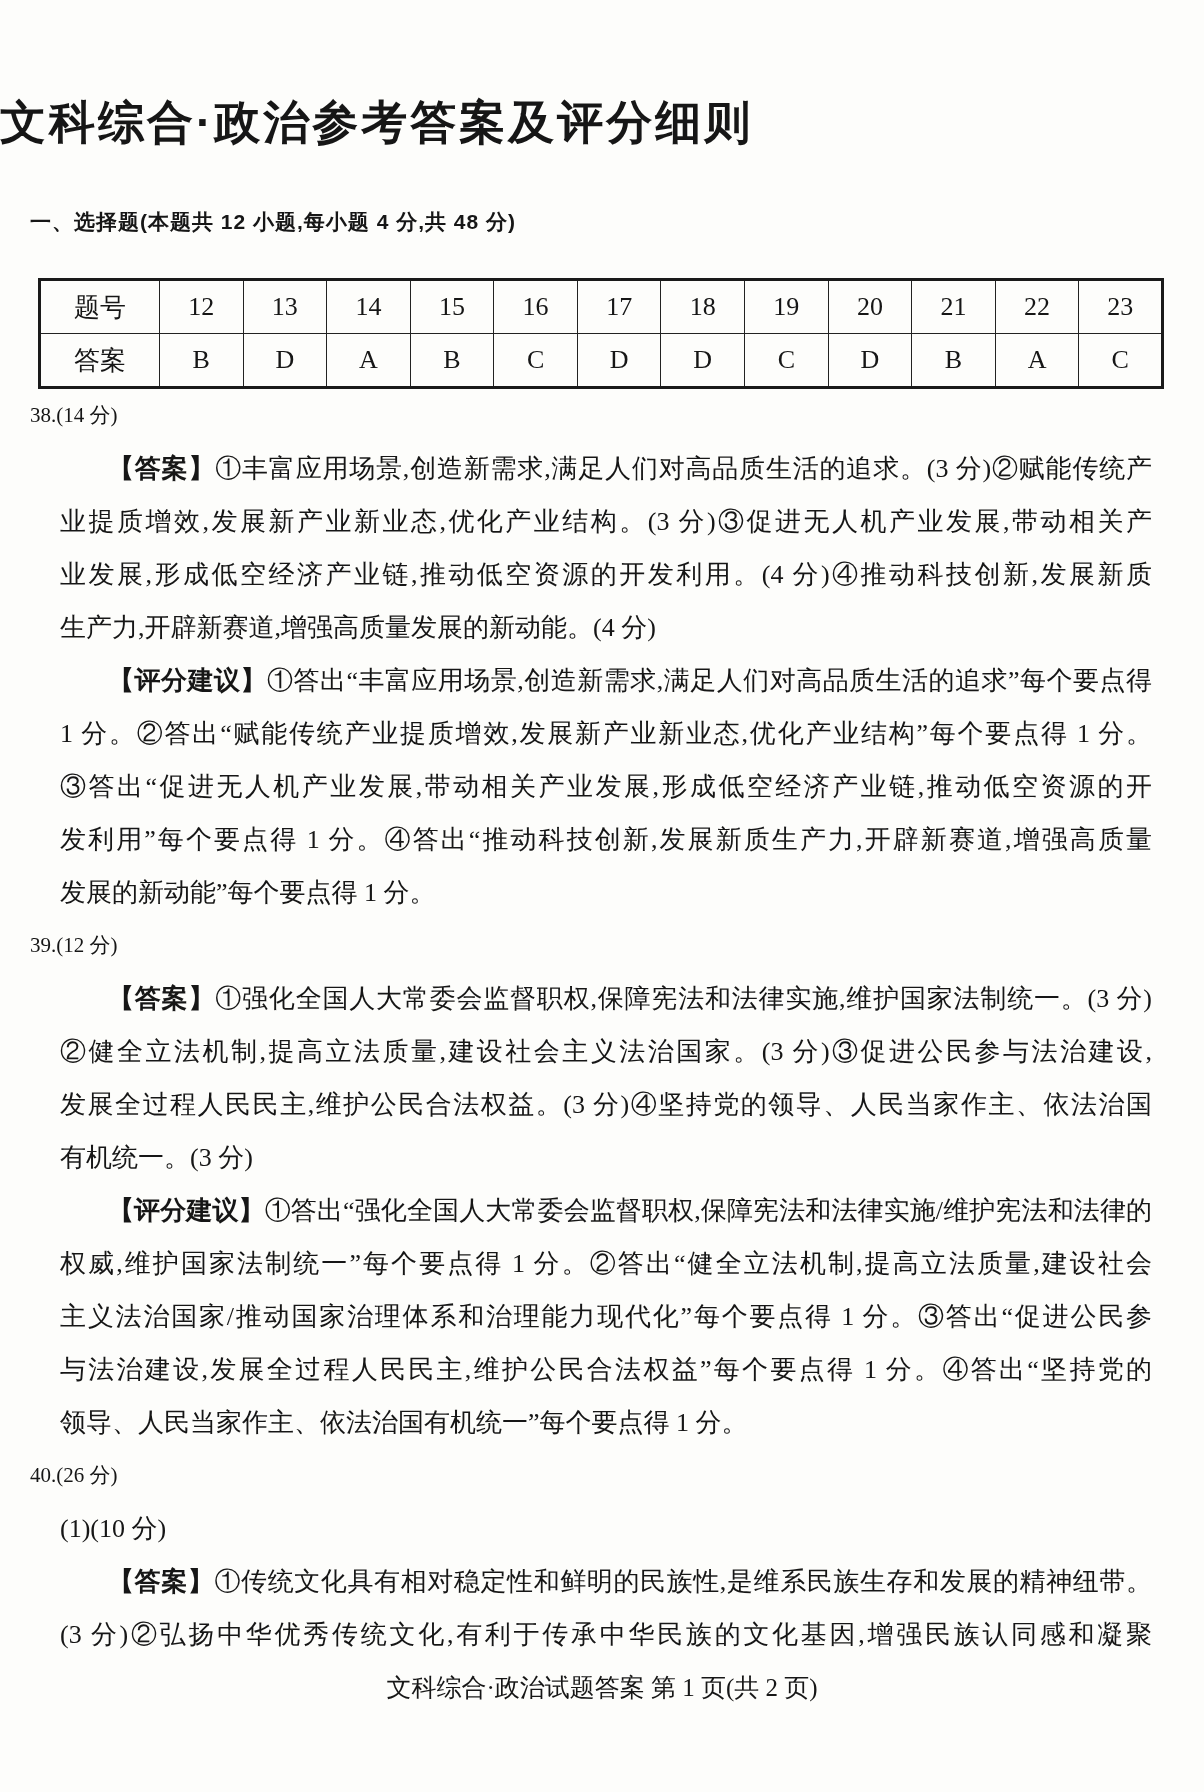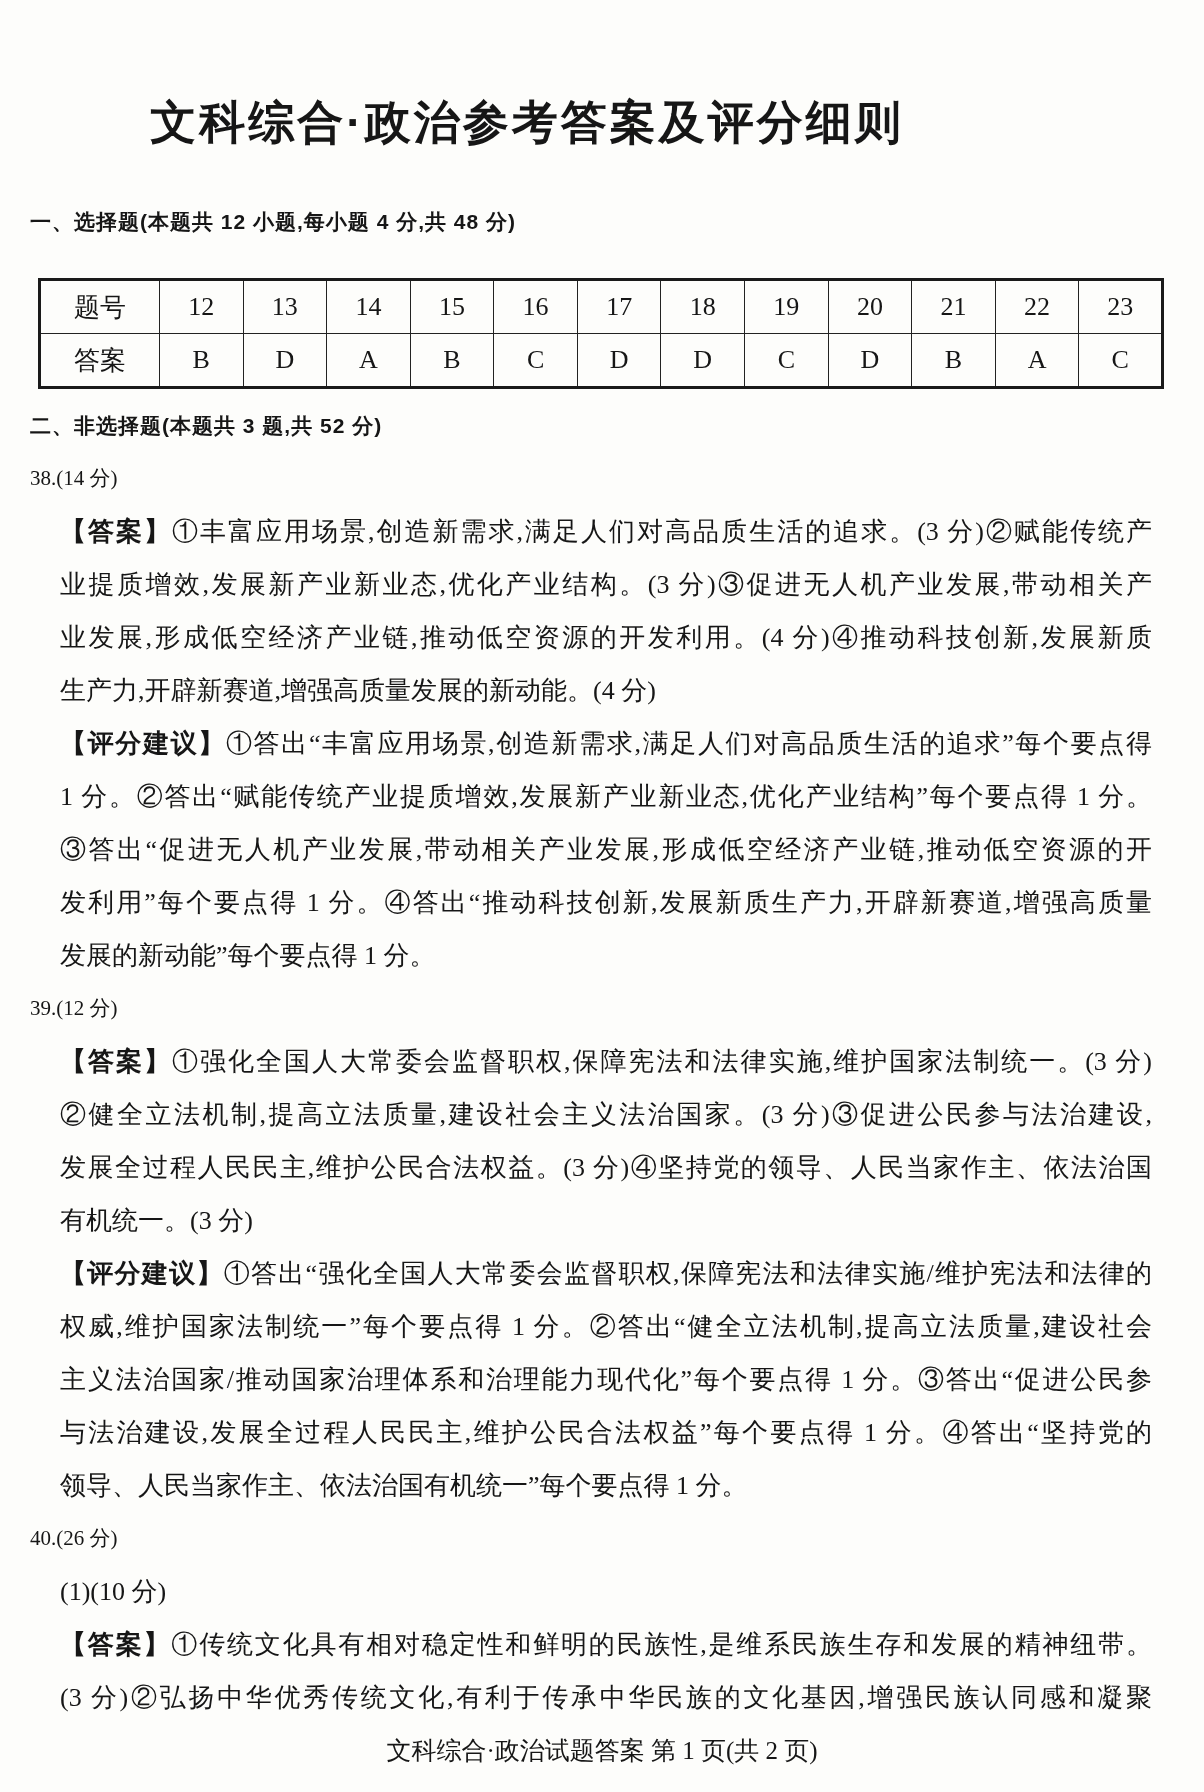--- a/index.html
+++ b/index.html
@@ -12,21 +12,20 @@
     color:#161616;
     font-family:"Liberation Serif","DejaVu Serif",serif;
     overflow:hidden;
   }
   .title {
     height:70px; line-height:70px;
     font-family:"Liberation Sans","DejaVu Sans",sans-serif;
     font-weight:bold;
     font-size:46px;
     letter-spacing:3px;
-    text-align:center;
     padding-right:150px; 
   }
   .h1, .h2 {
     margin-left:30px;
     font-family:"Liberation Sans","DejaVu Sans",sans-serif;
     font-weight:bold;
     font-size:21px;
     letter-spacing:1px;
   }
   .h1 { margin-top:43px; height:44px; line-height:44px; }
@@ -57,20 +56,21 @@
   }
   .line.j {
     white-space:normal;
     text-align:justify;
     text-align-last:justify;
   }
   .qlabel { margin-left:30px; font-size:21px; white-space:nowrap; }
   .tag {
     font-family:Liberation Sans, sans-serif;
     font-weight:bold;
+    margin-left:48px;
   }
   .footer {
     height:53px; line-height:53px;
     text-align:center;
     font-size:25px;
   }
 </style>
 </head>
 <body>
 
@@ -108,21 +108,20 @@
       <td>D</td>
       <td>C</td>
       <td>D</td>
       <td>B</td>
       <td>A</td>
       <td>C</td>
     </tr>
   </tbody>
     </table>
 
-  <div class="h2">二、非选择题(本题共 3 题,共 52 分)</div>
 
   <div class="line qlabel">38.(14 分)</div>
   <div class="line j"><span class="tag">【答案】</span><span>①丰富应用场景,创造新需求,满足人们对高品质生活的追求。(3 分)②赋能传统产</span></div>
   <div class="line j">业提质增效,发展新产业新业态,优化产业结构。(3 分)③促进无人机产业发展,带动相关产</div>
   <div class="line j">业发展,形成低空经济产业链,推动低空资源的开发利用。(4 分)④推动科技创新,发展新质</div>
   <div class="line">生产力,开辟新赛道,增强高质量发展的新动能。(4 分)</div>
   <div class="line j"><span class="tag">【评分建议】</span><span>①答出“丰富应用场景,创造新需求,满足人们对高品质生活的追求”每个要点得</span></div>
   <div class="line j">1 分。②答出“赋能传统产业提质增效,发展新产业新业态,优化产业结构”每个要点得 1 分。</div>
   <div class="line j">③答出“促进无人机产业发展,带动相关产业发展,形成低空经济产业链,推动低空资源的开</div>
   <div class="line j">发利用”每个要点得 1 分。④答出“推动科技创新,发展新质生产力,开辟新赛道,增强高质量</div>

